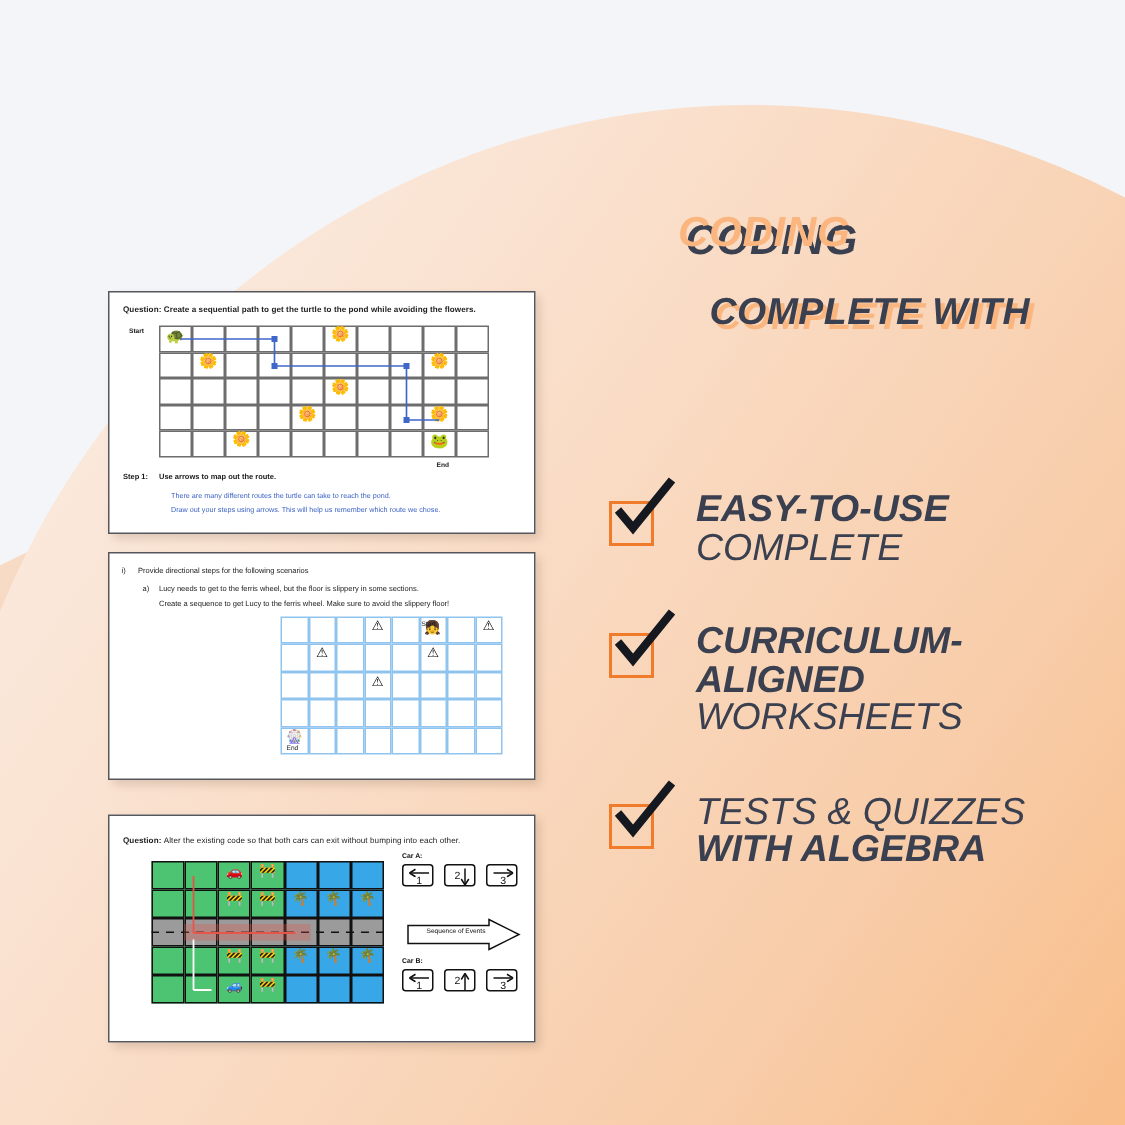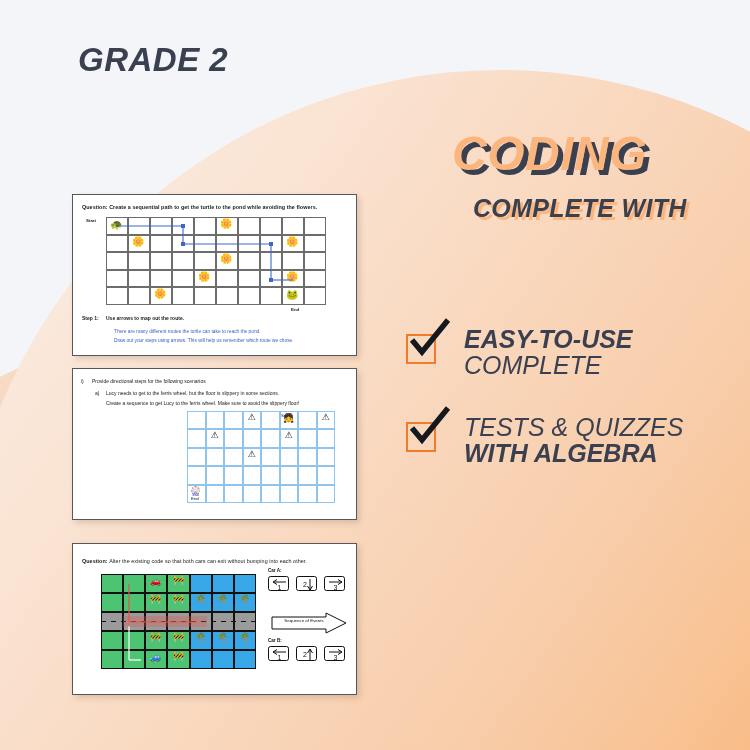--- a/index.html
+++ b/index.html
@@ -35,22 +35,22 @@
     position:absolute; left:78px; top:41px;
     font-size:33px; font-weight:bold; font-style:italic;
     letter-spacing:.5px; color:#3A4050;
   }
   .t-algebra{
     position:absolute; left:205px; top:78px;
     font-size:62px; font-weight:bold; font-style:italic;
     letter-spacing:1px; color:#3A4050; line-height:1;
   }
   .t-coding{
-    position:absolute; left:452px; top:130px;
-    font-size:48px; font-weight:bold; font-style:italic;
+    position:absolute; left:452px; top:141px;
+    font-size:28px; font-weight:bold; font-style:italic;
     letter-spacing:.5px; line-height:1;
     color:#FBB57E;
     text-shadow:5px 5px 0 #3A4050;
   }
   .t-complete{
     position:absolute; left:473px; top:196px;
     font-size:25px; font-weight:bold; font-style:italic;
     letter-spacing:.3px; line-height:1;
     color:#3A4050;
     text-shadow:3px 3px 0 #FBB57E;
@@ -128,36 +128,44 @@
 </head>
 <body>
 
 <div id="stage">
 
   <div class="bg-base"></div>
   <div class="bg-blob2"></div>
   <div class="bg-blob"></div>
 
   <div class="headline">
-    <div class="t-grade">GRADE 2</div>
     <div class="t-coding">CODING</div>
     <div class="t-complete">COMPLETE WITH</div>
   </div>
 
   <div class="features">
 
     <div class="feature">
       <span class="chkbox"></span>
       <svg class="chkmark" viewBox="0 0 44 44">
         <path d="M4 22 L14 34 L40 2" fill="none" stroke="#15181f" stroke-width="5.5" stroke-linecap="butt" stroke-linejoin="miter"></path>
       </svg>
       <div class="f-line f-bold">EASY-TO-USE</div>
       <div class="f-line f-reg">COMPLETE</div>
     </div>
 
+    <div class="feature">
+      <span class="chkbox"></span>
+      <svg class="chkmark" viewBox="0 0 44 44">
+        <path d="M4 22 L14 34 L40 2" fill="none" stroke="#15181f" stroke-width="5.5" stroke-linecap="butt" stroke-linejoin="miter"></path>
+      </svg>
+      <div class="f-line f-bold">CURRICULUM-</div>
+      <div class="f-line f-bold">ALIGNED</div>
+      <div class="f-line f-reg">WORKSHEETS</div>
+    </div>
 
     <div class="feature">
       <span class="chkbox"></span>
       <svg class="chkmark" viewBox="0 0 44 44">
         <path d="M4 22 L14 34 L40 2" fill="none" stroke="#15181f" stroke-width="5.5" stroke-linecap="butt" stroke-linejoin="miter"></path>
       </svg>
       <div class="f-line f-reg">TESTS &amp; QUIZZES</div>
       <div class="f-line f-bold">WITH ALGEBRA</div>
     </div>
 

